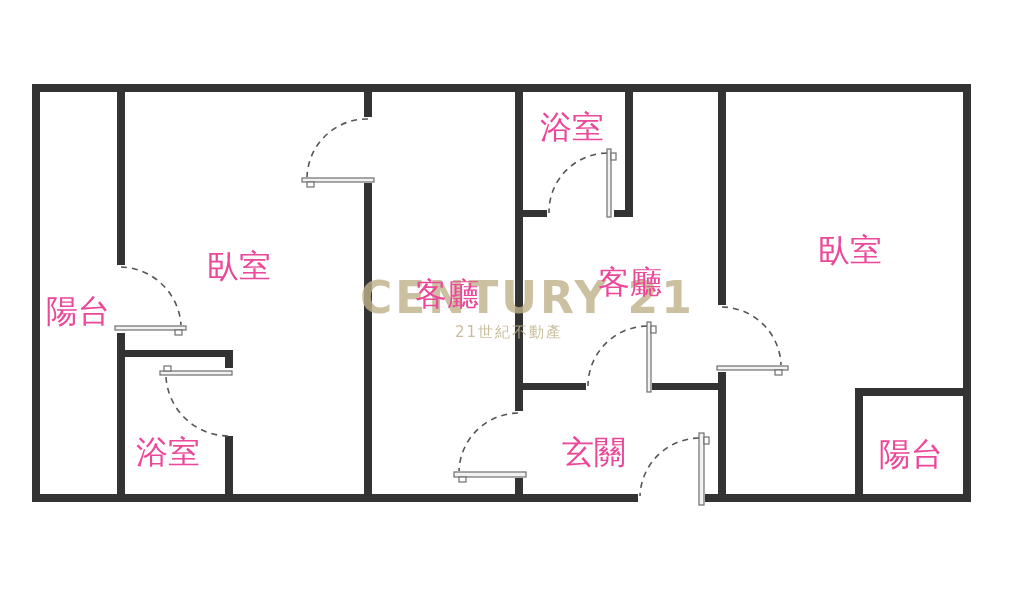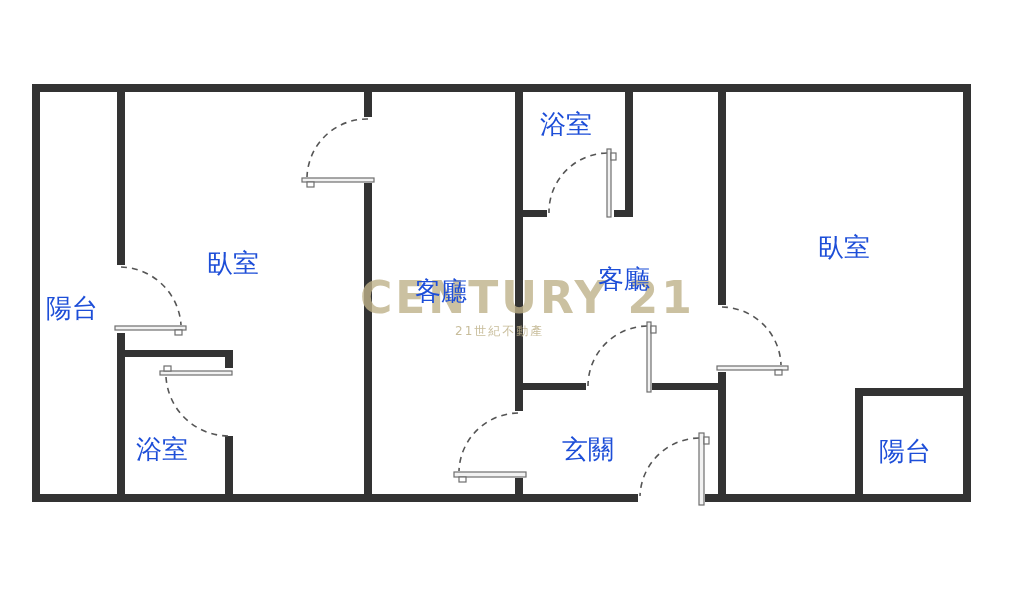--- a/index.html
+++ b/index.html
@@ -2,23 +2,23 @@
 <html><head>
 <meta charset="utf-8">
 <style>
   html, body { margin: 0; padding: 0; background: #ffffff; }
   body { width: 1024px; height: 610px; position: relative; overflow: hidden; font-family: "DejaVu Sans", sans-serif; }
   #plan { position: absolute; left: 0; top: 0; width: 1024px; height: 610px; }
   .wall { fill: #333333; }
   .door-panel { fill: #f2f2f2; stroke: #6e6e6e; stroke-width: 1.2; }
   .hinge { fill: #ffffff; stroke: #6e6e6e; stroke-width: 1.2; }
   .swing { fill: none; stroke: #555555; stroke-width: 1.6; stroke-dasharray: 6 5; }
-  .room-label { position: absolute; font-size: 26px; color: #1d4ed8; font-family: Liberation Sans, sans-serif; white-space: nowrap; line-height: 1; }
+  .room-label { position: absolute; font-size: 32px; color: #ec4899; font-family: Liberation Serif, serif; white-space: nowrap; line-height: 1; }
   .wm-main { position: absolute; left: 360px; top: 276px; font-family: "DejaVu Sans", sans-serif; font-weight: bold; font-size: 44px; letter-spacing: 3px; color: #bfb28a; opacity: 0.8; white-space: nowrap; line-height: 1; }
-  .wm-sub { position: absolute; left: 455px; top: 325px; font-family: "DejaVu Sans", sans-serif; font-size: 12px; letter-spacing: 2px; color: #bfb28a; opacity: 0.85; white-space: nowrap; line-height: 1; }
+  .wm-sub { position: absolute; left: 455px; top: 325px; font-family: "DejaVu Sans", sans-serif; font-size: 15px; letter-spacing: 2px; color: #bfb28a; opacity: 0.85; white-space: nowrap; line-height: 1; }
 </style>
 </head>
 <body>
 
 <svg id="plan" viewBox="0 0 1024 610" xmlns="http://www.w3.org/2000/svg">
   <g>
 
     <rect class="wall" x="32" y="84" width="939" height="8"></rect>
     <rect class="wall" x="32" y="84" width="8" height="418"></rect>
     <rect class="wall" x="963" y="84" width="8" height="418"></rect>

